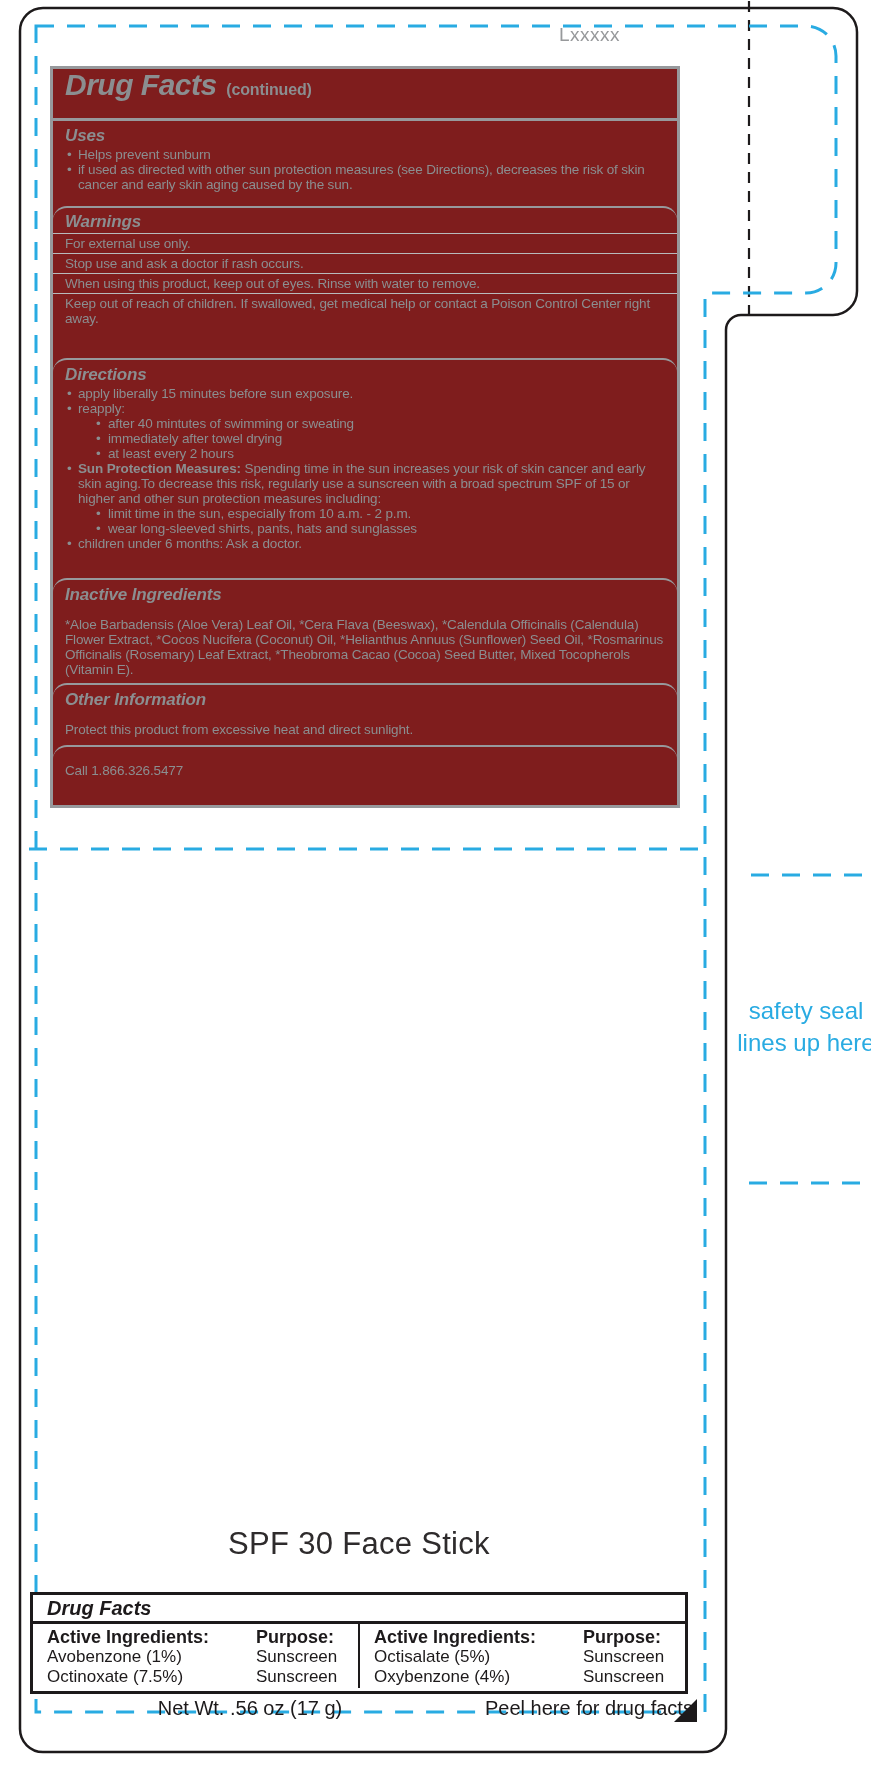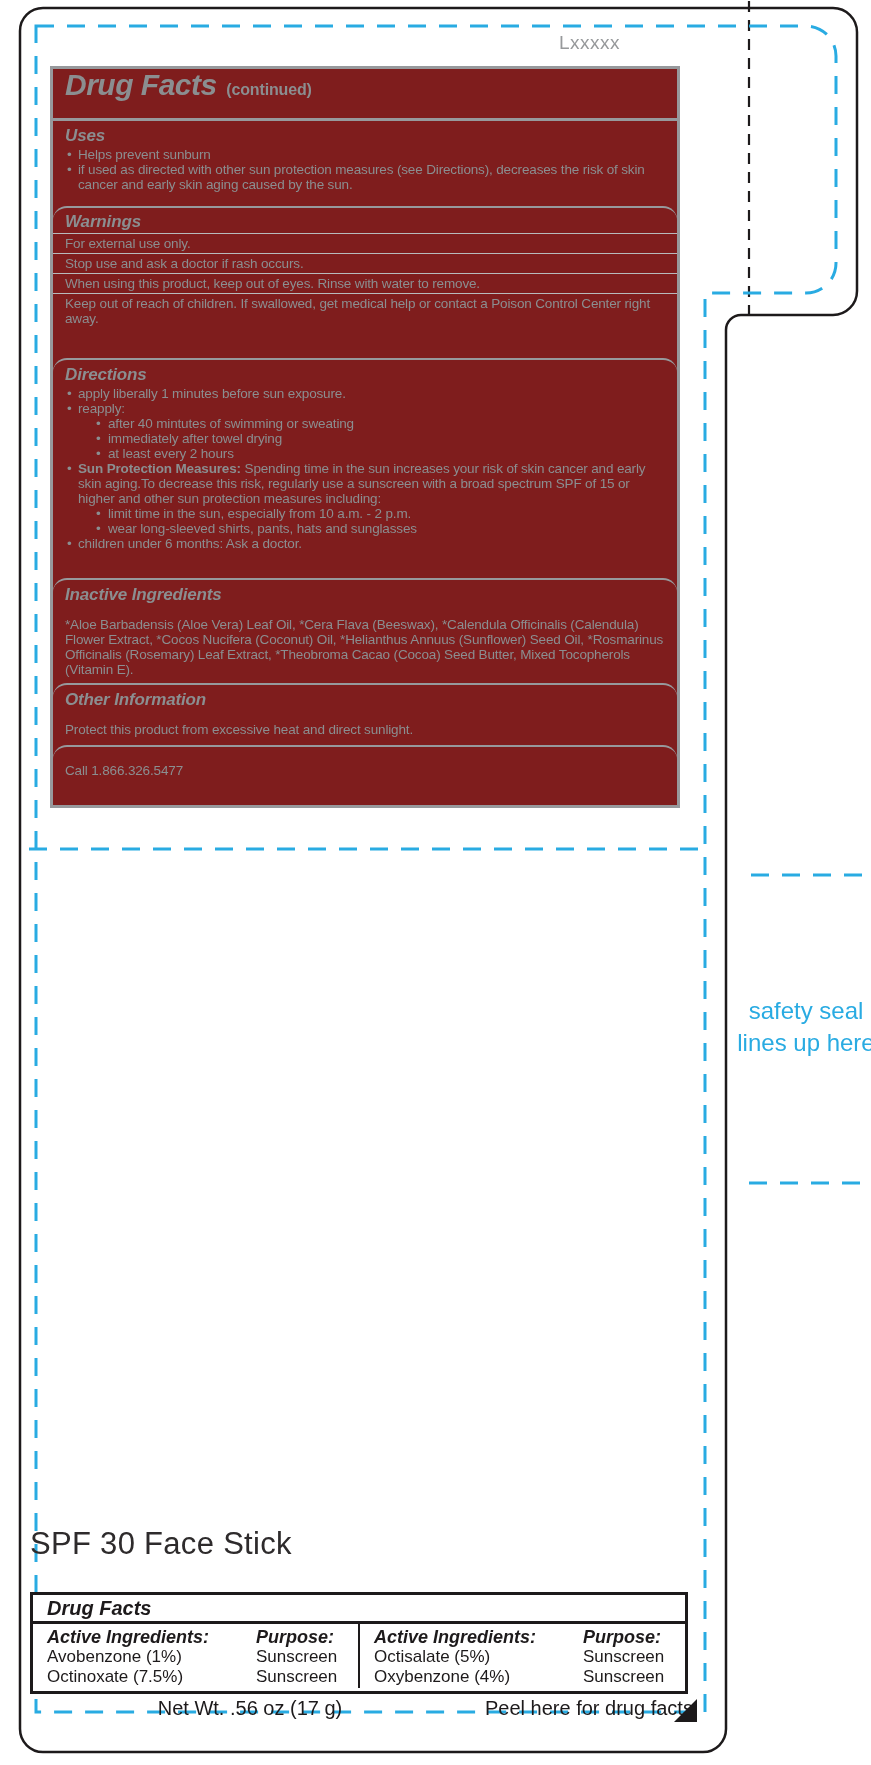--- a/index.html
+++ b/index.html
@@ -3,21 +3,21 @@
 <meta charset="utf-8">
 <style>
   html,body{margin:0;padding:0;background:#ffffff;}
   .canvas{
     position:relative;width:871px;height:1765px;background:#ffffff;overflow:hidden;
     font-family:"Liberation Sans","DejaVu Sans",sans-serif;
   }
   svg.diecut{position:absolute;left:0;top:0;z-index:1;}
 
   
-  .lot{position:absolute;left:500px;top:32px;width:120px;text-align:right;
+  .lot{position:absolute;left:500px;top:24px;width:120px;text-align:right;
        font-size:19px;color:#97999b;letter-spacing:.5px;z-index:2;}
 
   
   .df-panel{
     position:absolute;left:50px;top:66px;width:630px;height:742px;z-index:2;
     border:3px solid #97999c;background:#7f1d1d;box-sizing:border-box;
     color:#8b8e90;font-size:13.5px;line-height:15px;letter-spacing:-0.15px;
   }
   .df-head{height:52px;border-bottom:3px solid #97999c;box-sizing:border-box;
            padding:8px 12px 0 12px;}
@@ -41,33 +41,33 @@
   .warn-row{padding:2px 12px;border-top:1px solid #b8babc;font-weight:400;}
   .warn-row .b{font-weight:400;text-align:right;}
   .body-text{margin-top:12px;}
 
   
   .seal-note{position:absolute;left:733px;top:995px;width:146px;z-index:2;
              color:#29abe2;font-size:24px;line-height:32px;text-align:center;white-space:nowrap;}
 
   
   .product-title{position:absolute;left:30px;top:1526px;width:658px;z-index:2;
-                 font-size:31px;color:#2e2b2c;letter-spacing:.3px;}
+                 text-align:center;font-size:31px;color:#2e2b2c;letter-spacing:.3px;}
   .front-df{
     position:absolute;left:30px;top:1592px;width:658px;height:102px;z-index:2;
     border:3px solid #1d1a1b;box-sizing:border-box;background:#fff;color:#1d1a1b;
   }
   .front-df-head{height:29px;border-bottom:3px solid #1d1a1b;box-sizing:border-box;
                  padding:2px 14px 0 14px;font-size:20px;font-weight:700;font-style:italic;}
   .front-df-body{display:flex;height:64px;}
   .ai-group{flex:1;display:flex;padding:3px 10px 0 14px;box-sizing:border-box;}
   .ai-group + .ai-group{border-left:2.5px solid #1d1a1b;}
   .ai-col{flex:1;}
   .purpose-col{width:92px;}
-  .ai-hdr{font-weight:700;font-style:italic;font-size:18px;line-height:20px;}
+  .ai-hdr{font-weight:700;font-size:18px;line-height:20px;}
   .ai-row{font-size:17px;line-height:20px;}
 
   .netwt-line{position:absolute;left:30px;top:1697px;width:658px;z-index:2;
               font-size:20px;color:#1d1a1b;}
   .netwt{position:absolute;left:0;width:440px;text-align:center;}
   .peel{position:absolute;left:455px;white-space:nowrap;}
   .peel-triangle{position:absolute;left:644px;top:2px;width:0;height:0;
                  border-left:23px solid transparent;border-bottom:23px solid #1d1a1b;}
 </style>
 </head>
@@ -112,21 +112,21 @@
           <div class="warn-row"><span class="b">For external use only.</span><span></span></div>
           <div class="warn-row"><span class="b">Stop use and ask a doctor if rash occurs.</span><span></span></div>
           <div class="warn-row"><span class="b">When using this product,</span><span> keep out of eyes. Rinse with water to remove.</span></div>
           <div class="warn-row"><span class="b">Keep out of reach of children.</span><span>  If swallowed, get medical help or contact a Poison Control Center right away.</span></div>
         </div>
     </div>
 
     <div class="sec sec-dir">
       <div class="sec-title">Directions</div>
       <div id="directions-list">
-          <div class="li lvl1"><span class="blt">•</span><span>apply liberally 1 minutes before sun exposure.</span></div>
+          <div class="li lvl1"><span class="blt">•</span><span>apply liberally 15 minutes before sun exposure.</span></div>
           <div class="li lvl1"><span class="blt">•</span><span>reapply:</span></div>
           <div class="li lvl2"><span class="blt">•</span><span>after 40 mintutes of swimming or sweating</span></div>
           <div class="li lvl2"><span class="blt">•</span><span>immediately after towel drying</span></div>
           <div class="li lvl2"><span class="blt">•</span><span>at least every 2 hours</span></div>
           <div class="li lvl1"><span class="blt">•</span><span class="b">Sun Protection Measures:</span><span>  Spending time in the sun increases your risk of skin cancer and early skin aging.To decrease this risk, regularly use a sunscreen with a broad spectrum SPF of 15 or higher and other sun protection measures including:</span></div>
           <div class="li lvl2"><span class="blt">•</span><span>limit time in the sun, especially from 10 a.m. - 2 p.m.</span></div>
           <div class="li lvl2"><span class="blt">•</span><span>wear long-sleeved shirts, pants, hats and sunglasses</span></div>
           <div class="li lvl1"><span class="blt">•</span><span>children under 6 months: Ask a doctor.</span></div>
         </div>
     </div>

